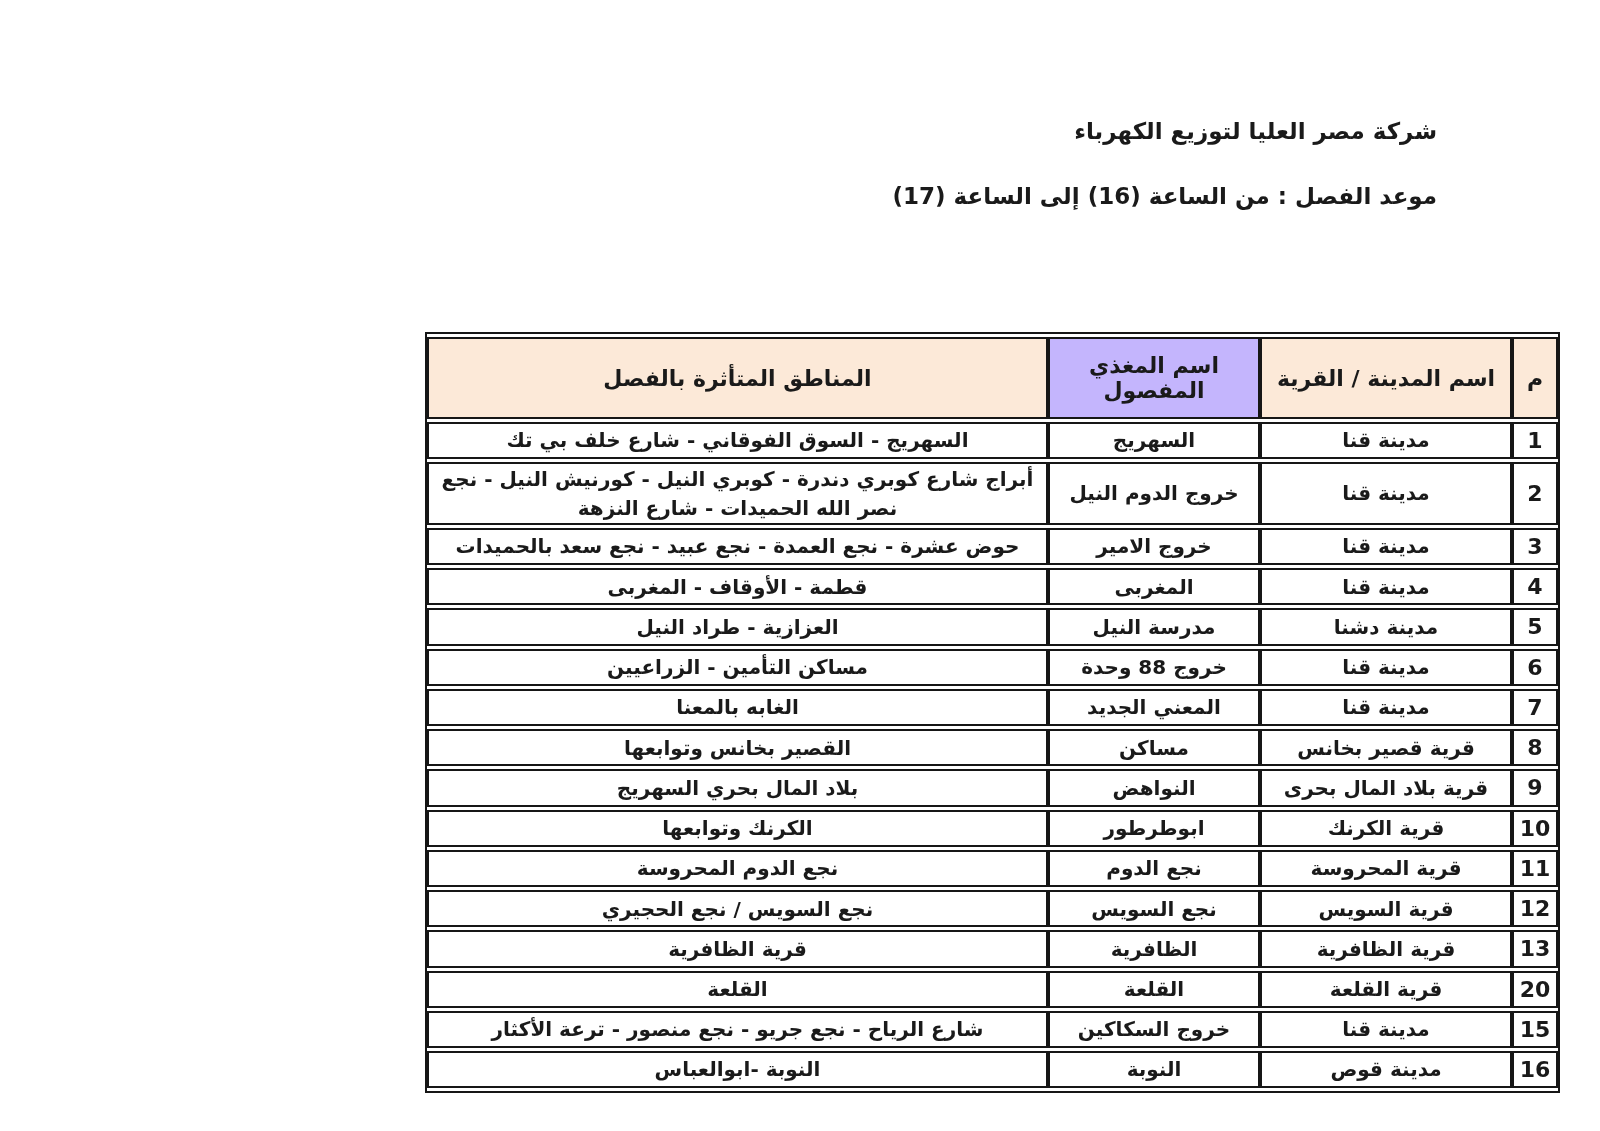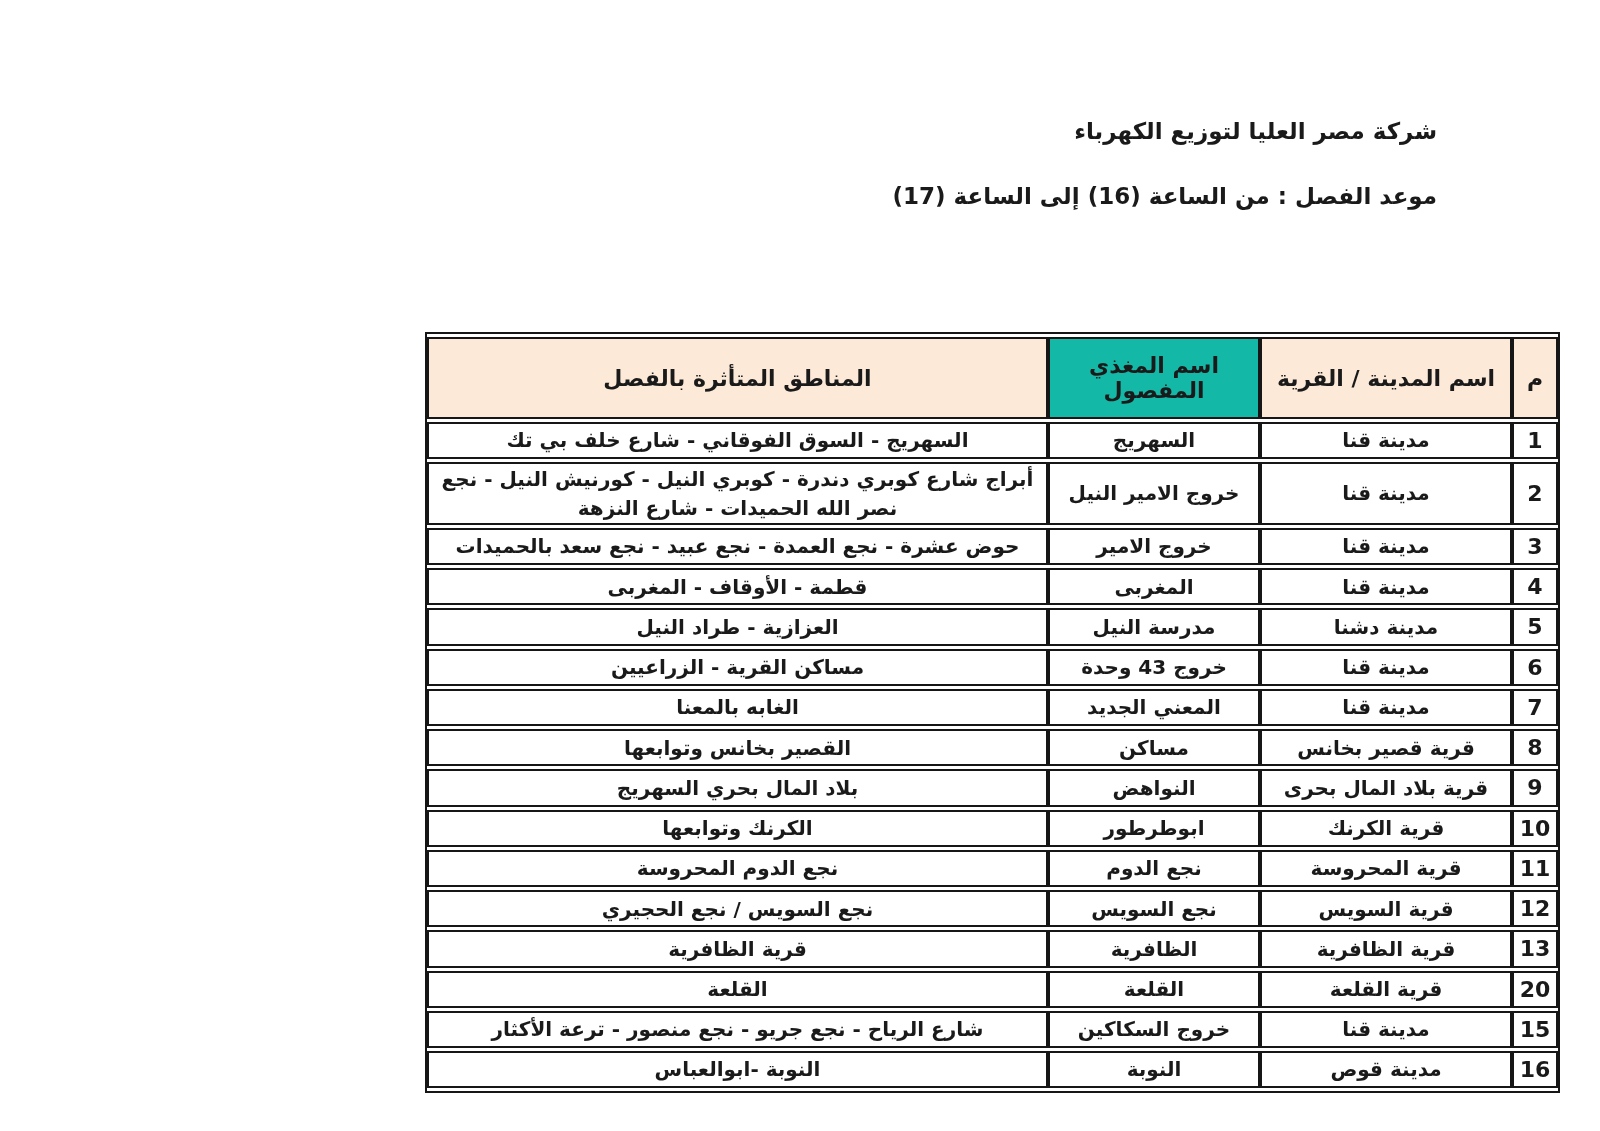--- a/index.html
+++ b/index.html
@@ -81,35 +81,35 @@
       <colgroup>
         <col class="c-serial">
         <col class="c-city">
         <col class="c-feeder">
         <col class="c-areas">
       </colgroup>
       <thead>
         <tr>
           <th style="background: rgb(252, 233, 216);">م</th>
           <th style="background: rgb(252, 233, 216);">اسم المدينة / القرية</th>
-          <th style="background: #14b8a6;">اسم المغذي المفصول</th>
+          <th style="background: #c4b5fd;">اسم المغذي المفصول</th>
           <th style="background: rgb(252, 233, 216);">المناطق المتأثرة بالفصل</th>
         </tr>
       </thead>
       <tbody>
           <tr>
             <td class="c-serial">1</td>
             <td class="c-city">مدينة قنا</td>
             <td class="c-feeder">السهريج</td>
             <td class="c-areas">السهريج - السوق الفوقاني - شارع خلف بي تك</td>
           </tr>
           <tr>
             <td class="c-serial">2</td>
             <td class="c-city">مدينة قنا</td>
-            <td class="c-feeder">خروج الامير النيل</td>
+            <td class="c-feeder">خروج الدوم النيل</td>
             <td class="c-areas">أبراج شارع كوبري دندرة - كوبري النيل - كورنيش النيل - نجع نصر الله الحميدات - شارع النزهة</td>
           </tr>
           <tr>
             <td class="c-serial">3</td>
             <td class="c-city">مدينة قنا</td>
             <td class="c-feeder">خروج الامير</td>
             <td class="c-areas">حوض عشرة - نجع العمدة - نجع عبيد - نجع سعد بالحميدات</td>
           </tr>
           <tr>
             <td class="c-serial">4</td>
@@ -119,22 +119,22 @@
           </tr>
           <tr>
             <td class="c-serial">5</td>
             <td class="c-city">مدينة دشنا</td>
             <td class="c-feeder">مدرسة النيل</td>
             <td class="c-areas">العزازية - طراد النيل</td>
           </tr>
           <tr>
             <td class="c-serial">6</td>
             <td class="c-city">مدينة قنا</td>
-            <td class="c-feeder">خروج 43 وحدة</td>
-            <td class="c-areas">مساكن القرية - الزراعيين</td>
+            <td class="c-feeder">خروج 88 وحدة</td>
+            <td class="c-areas">مساكن التأمين - الزراعيين</td>
           </tr>
           <tr>
             <td class="c-serial">7</td>
             <td class="c-city">مدينة قنا</td>
             <td class="c-feeder">المعني الجديد</td>
             <td class="c-areas">الغابه بالمعنا</td>
           </tr>
           <tr>
             <td class="c-serial">8</td>
             <td class="c-city">قرية قصير بخانس</td>

